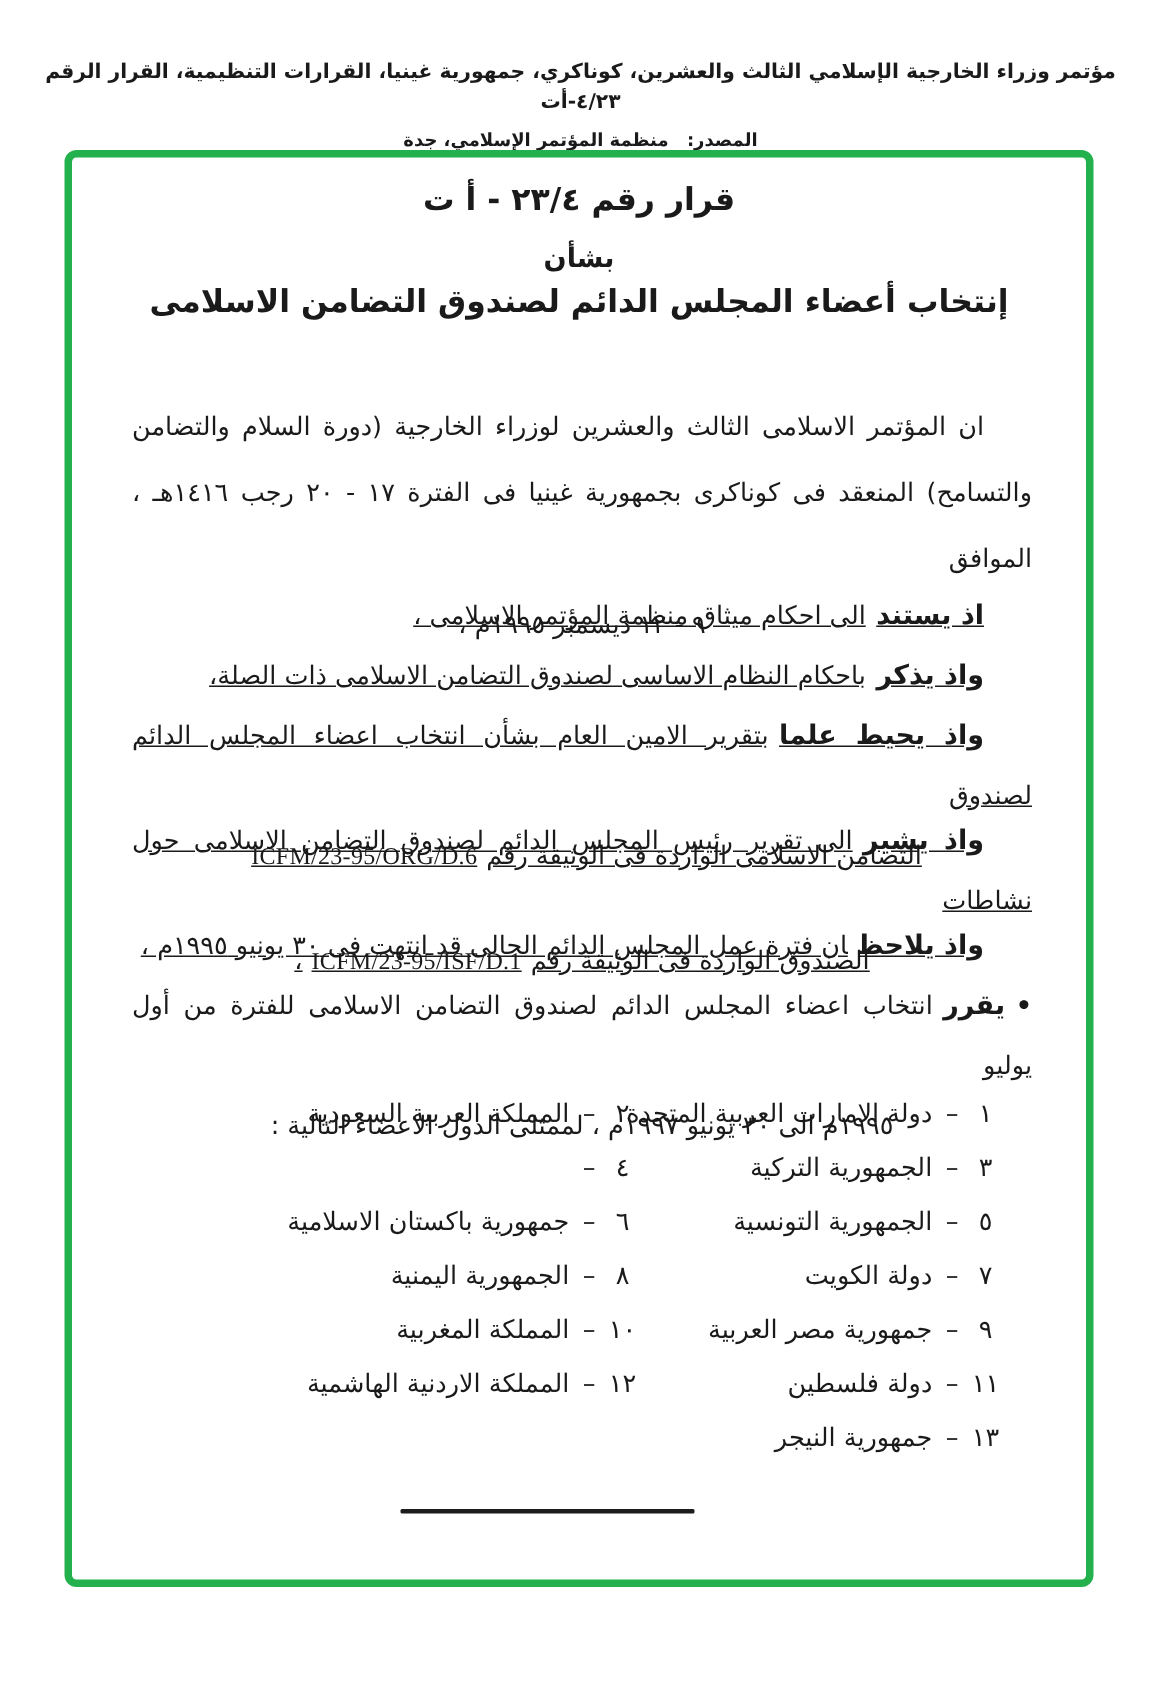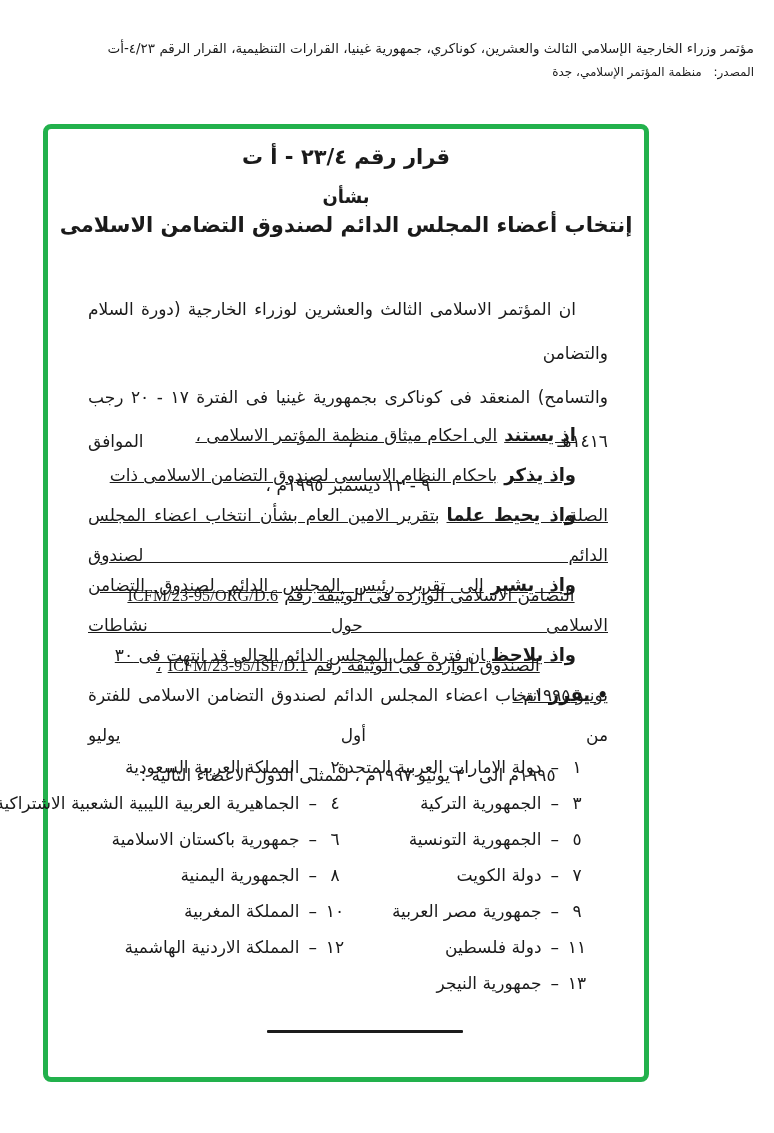--- a/index.html
+++ b/index.html
@@ -11,28 +11,28 @@
   .page{
     position:relative;
     width:774px;height:1133px;
     background:var(--paper);
     font-family:"DejaVu Sans",sans-serif;
     color:var(--ink);
     direction:rtl;
     overflow:hidden;
   }
   
-  .top-header{position:absolute;top:38px;left:20px;right:20px;font-weight:normal;}
+  .top-header{position:absolute;top:38px;left:20px;right:20px;text-align:center;font-weight:bold;}
   .h-line1{font-size:13.5px;line-height:1.5;letter-spacing:.2px;}
   .h-line2{font-size:12px;margin-top:7px;}
   .h-line2 .src-label{margin-left:8px;}
   
   .frame{
-    position:absolute;left:43px;top:124px;
-    width:606px;height:958px;box-sizing:border-box;
+    position:absolute;left:43px;top:100px;
+    width:686px;height:958px;box-sizing:border-box;
     border:5px solid var(--frame-green);
     border-radius:8px;
     background:transparent;
   }
   .frame > div{position:absolute;}
   
   .t-center{left:0;right:0;text-align:center;font-weight:bold;}
   .title-number{top:16px;font-size:21px;}
   .title-regarding{top:57px;font-size:18px;}
   .title-subject{top:84px;font-size:21px;}
@@ -180,21 +180,20 @@
 
       <div class="m-col col-left">
         <div class="m-row">
             <span class="m-num">٢</span>
             <span class="m-dash">–</span>
             <span class="m-name">المملكة العربية السعودية</span>
           </div>
         <div class="m-row">
             <span class="m-num">٤</span>
             <span class="m-dash">–</span>
-            <span class="m-name">الجماهيرية العربية الليبية الشعبية الاشتراكية</span>
           </div>
         <div class="m-row">
             <span class="m-num">٦</span>
             <span class="m-dash">–</span>
             <span class="m-name">جمهورية باكستان الاسلامية</span>
           </div>
         <div class="m-row">
             <span class="m-num">٨</span>
             <span class="m-dash">–</span>
             <span class="m-name">الجمهورية اليمنية</span>

